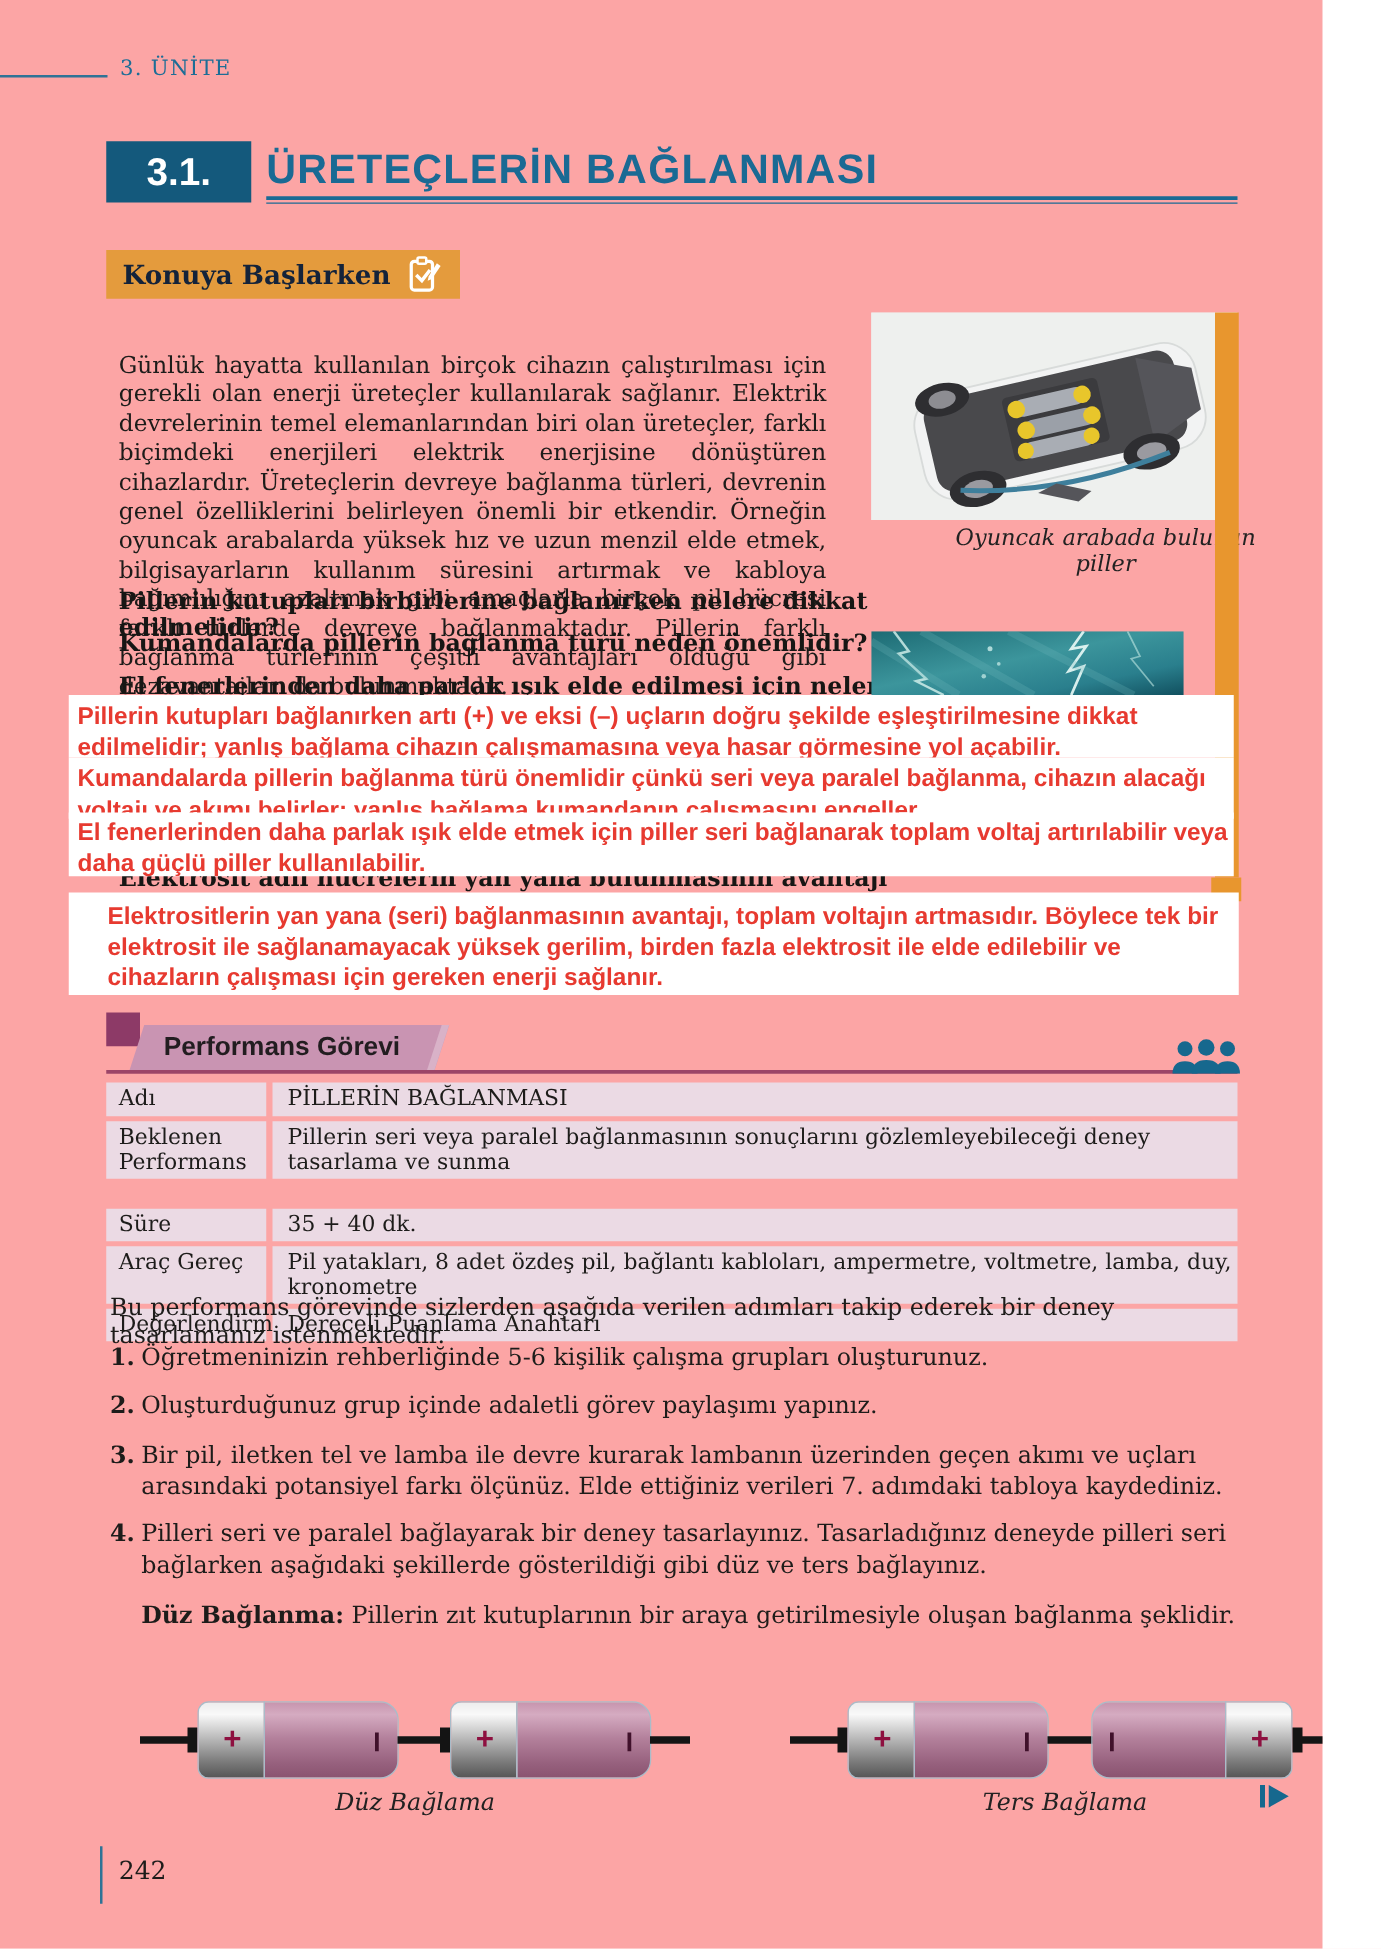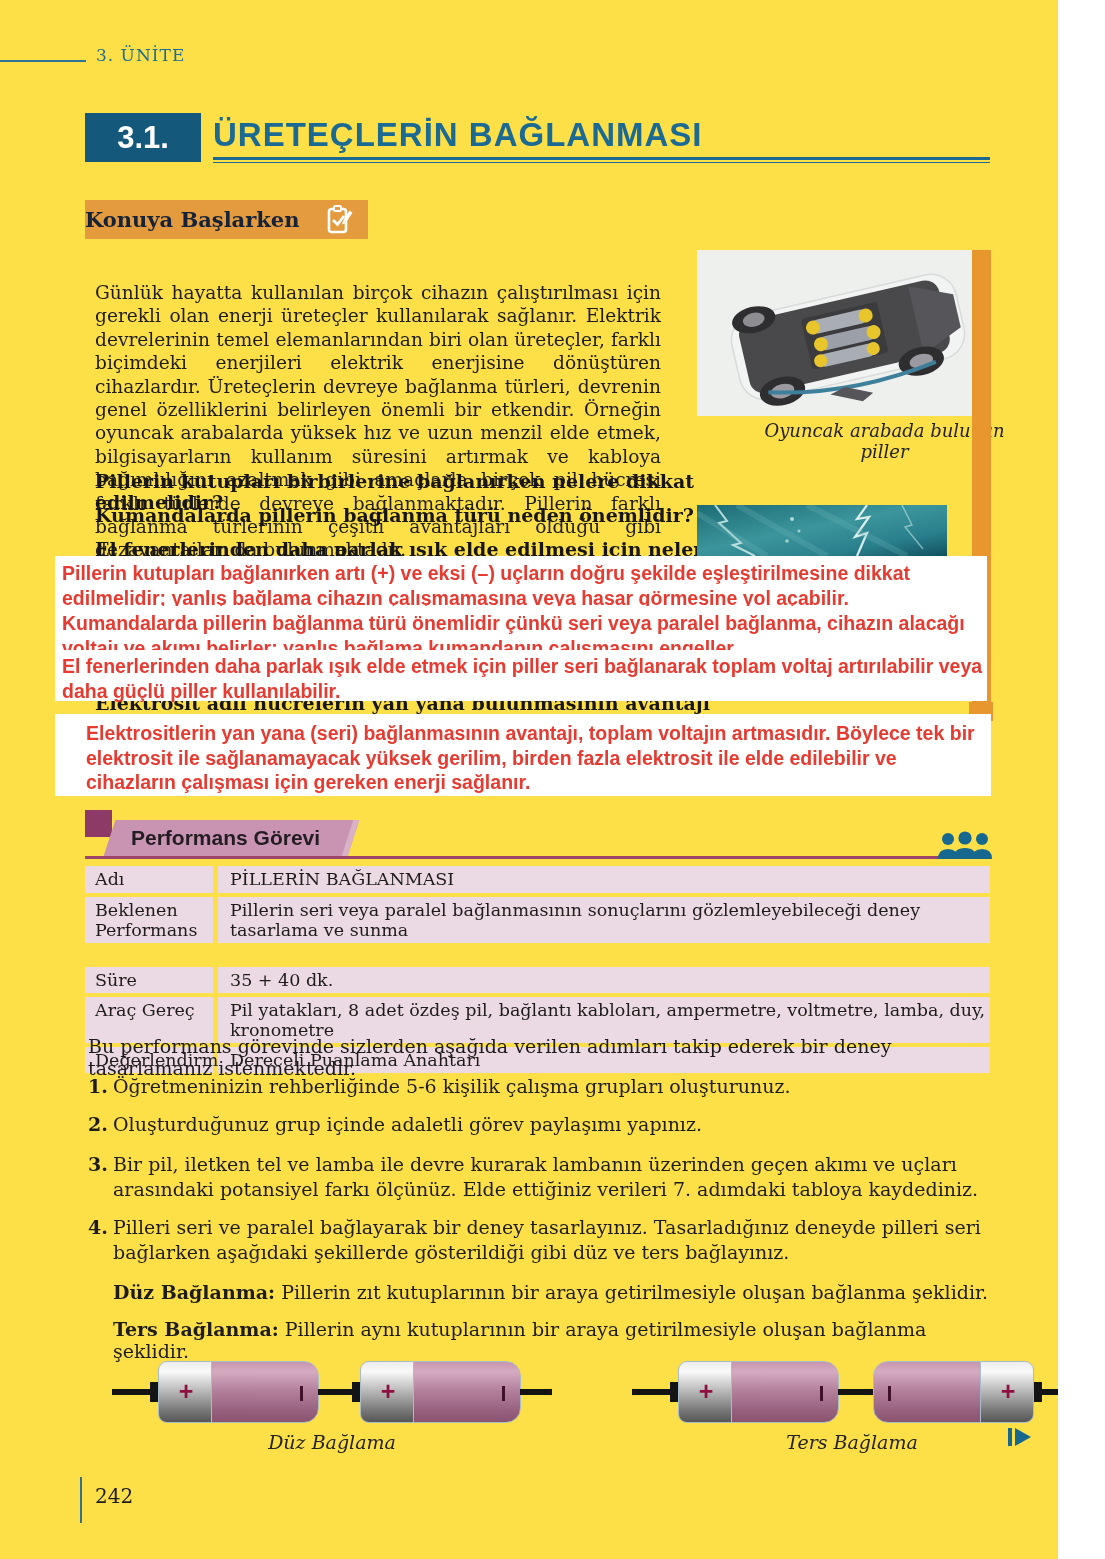--- a/index.html
+++ b/index.html
@@ -1,35 +1,35 @@
 <!DOCTYPE html>
 <html><head>
 <meta charset="utf-8">
 <style>
   html,body{margin:0;padding:0;background:#ffffff;}
-  .page{position:relative;width:1058px;height:1559px;background:#fde047;overflow:hidden;
+  .page{position:relative;width:1058px;height:1559px;background:#fca5a5;overflow:hidden;
         font-family:"DejaVu Serif",serif;color:#1d1c1a;}
   .abs{position:absolute;}
 
   
   .unit-rule{left:0;top:60px;width:86px;height:2px;background:#2e7396;}
   .unit-label{left:96px;top:45px;font-size:17px;color:#1d6d96;letter-spacing:1px;}
 
   
   .sec-box{left:85px;top:113px;width:116px;height:49px;background:#14597c;color:#fff;
            font-family:"Liberation Sans",sans-serif;font-weight:bold;font-size:31px;
            display:flex;align-items:center;justify-content:center;}
   .sec-title{left:213px;top:116px;font-family:"Liberation Sans",sans-serif;font-weight:bold;
              font-size:33px;color:#1a6a94;letter-spacing:1px;}
   .sec-underline{left:213px;top:157px;width:777px;height:2px;border-top:3px solid #1a6a94;
                  border-bottom:1px solid #1a6a94;}
 
   
   .konuya{left:85px;top:200px;width:283px;height:39px;background:#e49b3d;display:flex;align-items:center;}
-  .konuya-label{font-weight:bold;font-size:21px;color:#14233a;}
+  .konuya-label{margin-left:13px;font-weight:bold;font-size:21px;color:#14233a;}
   .konuya-icon{margin-left:auto;margin-right:12px;display:flex;}
 
   
   .lead-par{left:95px;top:251px;width:566px;font-size:18.6px;line-height:23.4px;text-align:justify;margin-top:30px;}
 
   
   .car-fig{left:697px;top:250px;width:293px;height:166px;background:#eef0ee;}
   .car-caption{left:738px;top:420px;width:293px;text-align:center;font-style:italic;font-size:18px;color:#222;}
 
   
@@ -257,21 +257,20 @@
   <div class="abs step s3">
     <div class="step-num">3.</div>
     <div class="step-text">Bir pil, iletken tel ve lamba ile devre kurarak lambanın üzerinden geçen akımı ve uçları arasındaki potansiyel farkı ölçünüz. Elde ettiğiniz verileri 7. adımdaki tabloya kaydediniz.</div>
   </div>
   <div class="abs step s4">
     <div class="step-num">4.</div>
     <div class="step-text">Pilleri seri ve paralel bağlayarak bir deney tasarlayınız. Tasarladığınız deneyde pilleri seri bağlarken aşağıdaki şekillerde gösterildiği gibi düz ve ters bağlayınız.</div>
   </div>
 
   <div class="abs def d1"><b>Düz Bağlanma:</b><span> Pillerin zıt kutuplarının bir araya getirilmesiyle oluşan bağlanma şeklidir.</span></div>
-  <div class="abs def d2"><b>Ters Bağlanma:</b><span> Pillerin aynı kutuplarının bir araya getirilmesiyle oluşan bağlanma şeklidir.</span></div>
 
   <div class="abs bat-group bg-left">
     <div class="wire" style="left:0;width:42px;"></div>
     <div class="battery" style="left:38px;">
       <div class="nub" style="left:0;"></div>
       <div class="cap cap-l">
           <div class="plus">+</div>
         </div>
       <div class="body-cell body-r">
           <div class="dash" style="left:88px;"></div>

